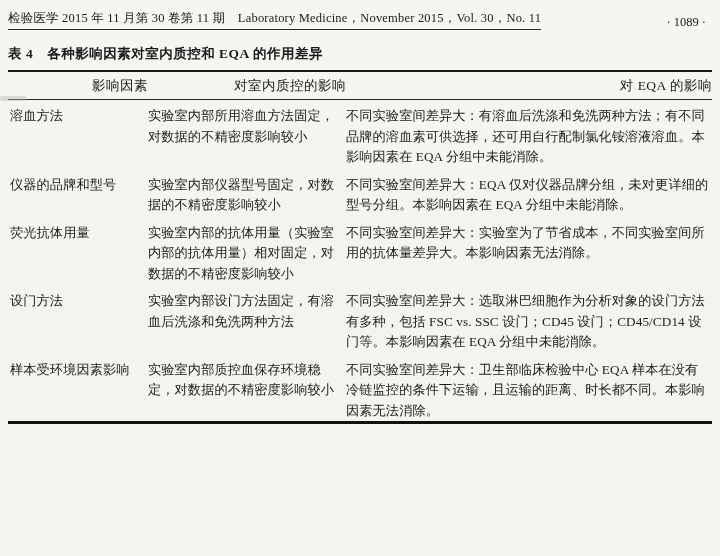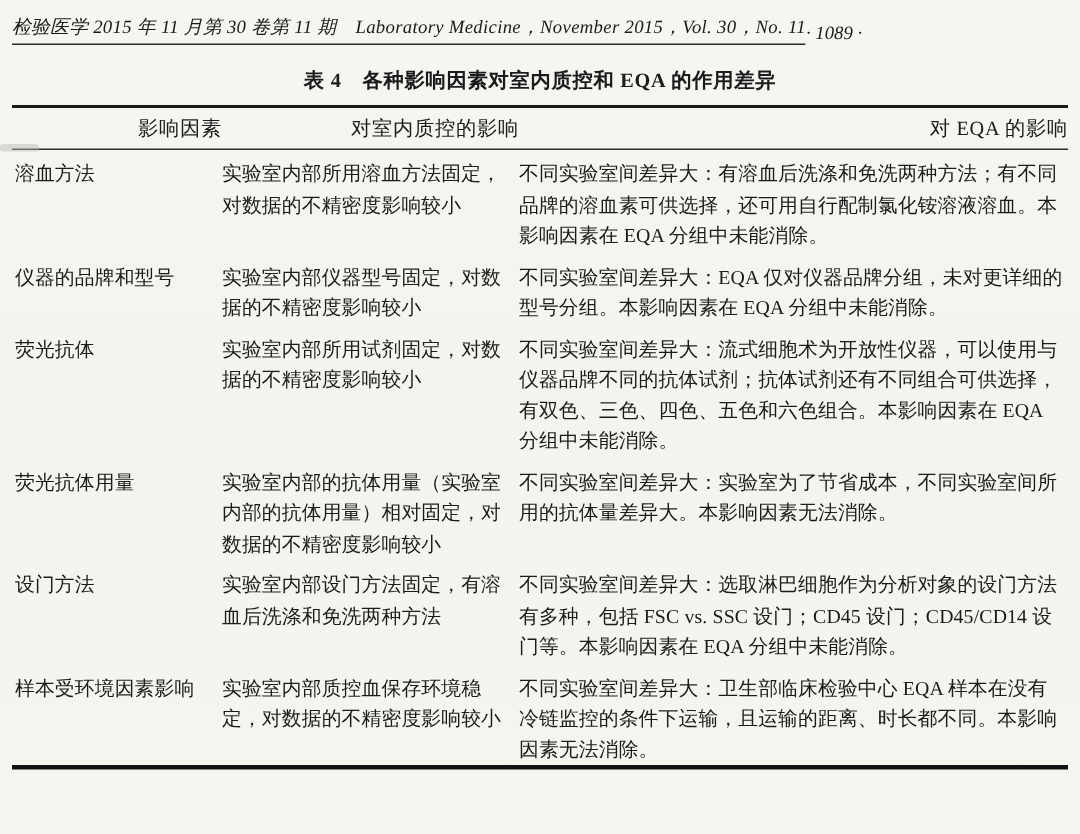--- a/index.html
+++ b/index.html
@@ -12,40 +12,39 @@
   }
   .page {
     position: relative;
     width: 720px; height: 556px;
     background: linear-gradient(180deg, #f6f5f1 0%, #f4f3ee 55%, #f5f4ef 100%);
     padding: 8px 8px 0 8px;
   }
   
   .running-head {
     display: flex;
-    justify-content: flex-start;
+    justify-content: space-between;
     align-items: flex-end;
     font-size: 12.5px;
     line-height: 16px;
     padding: 2px 0 3px 0;
-    font-style: italic;
   }
   .journal-info {
     border-bottom: 1px solid #2a2a2a;
     padding-bottom: 3px;
     letter-spacing: 0.2px;
     white-space: nowrap;
   }
   .page-number {
     padding-right: 6px;
     white-space: nowrap;
   }
   
   .table-title {
-    text-align: center;
+    text-align: left;
     font-weight: bold;
     font-size: 13.5px;
     margin-top: 12px;
     margin-bottom: 7px;
     letter-spacing: 0.5px;
   }
   
   table.qc-table {
     width: 704px;
     border-collapse: collapse;
@@ -115,25 +114,20 @@
         <td class="factor">溶血方法</td>
         <td class="iqc">实验室内部所用溶血方法固定，对数据的不精密度影响较小</td>
         <td class="eqa">不同实验室间差异大：有溶血后洗涤和免洗两种方法；有不同品牌的溶血素可供选择，还可用自行配制氯化铵溶液溶血。本影响因素在 EQA 分组中未能消除。</td>
       </tr>
       <tr>
         <td class="factor">仪器的品牌和型号</td>
         <td class="iqc">实验室内部仪器型号固定，对数据的不精密度影响较小</td>
         <td class="eqa">不同实验室间差异大：EQA 仅对仪器品牌分组，未对更详细的型号分组。本影响因素在 EQA 分组中未能消除。</td>
       </tr>
       <tr>
-        <td class="factor">荧光抗体</td>
-        <td class="iqc">实验室内部所用试剂固定，对数据的不精密度影响较小</td>
-        <td class="eqa">不同实验室间差异大：流式细胞术为开放性仪器，可以使用与仪器品牌不同的抗体试剂；抗体试剂还有不同组合可供选择，有双色、三色、四色、五色和六色组合。本影响因素在 EQA 分组中未能消除。</td>
-      </tr>
-      <tr>
         <td class="factor">荧光抗体用量</td>
         <td class="iqc">实验室内部的抗体用量（实验室内部的抗体用量）相对固定，对数据的不精密度影响较小</td>
         <td class="eqa">不同实验室间差异大：实验室为了节省成本，不同实验室间所用的抗体量差异大。本影响因素无法消除。</td>
       </tr>
       <tr>
         <td class="factor">设门方法</td>
         <td class="iqc">实验室内部设门方法固定，有溶血后洗涤和免洗两种方法</td>
         <td class="eqa">不同实验室间差异大：选取淋巴细胞作为分析对象的设门方法有多种，包括 FSC vs. SSC 设门；CD45 设门；CD45/CD14 设门等。本影响因素在 EQA 分组中未能消除。</td>
       </tr>
       <tr>

